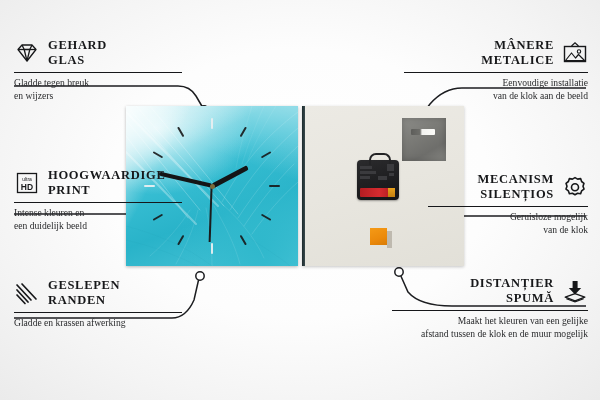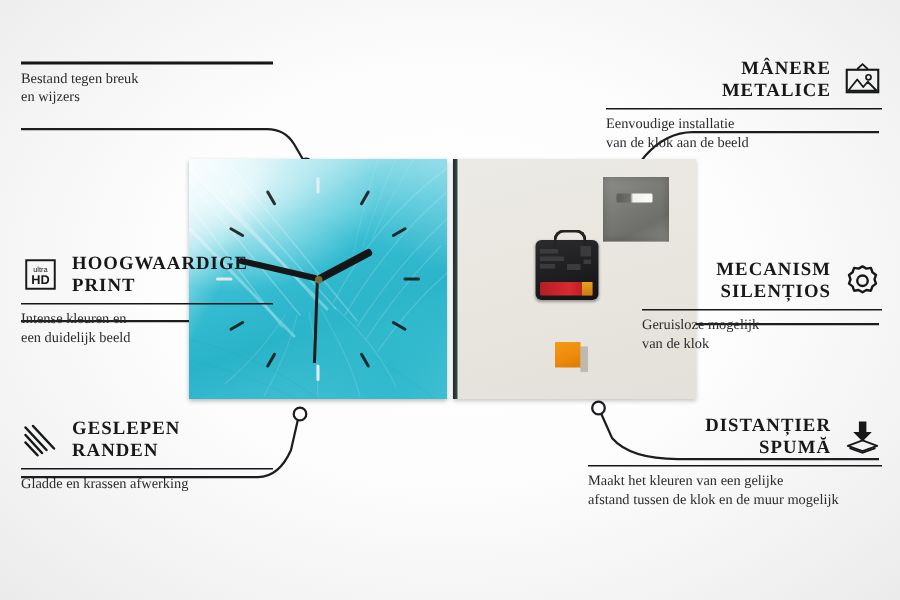--- a/index.html
+++ b/index.html
@@ -99,21 +99,21 @@
   }
   .callout .rule{height:1.6px;background:#16171a;margin:3px 0 4px;}
   .callout .desc{
     font-family:"Liberation Serif", serif;
     font-size:9.6px;color:#2a2b2d;line-height:1.32;
   }
   .callout.left .head{justify-content:flex-start;}
   .callout.left .desc{text-align:left;}
   .callout.right .head{justify-content:flex-end;}
   .callout.right .title{text-align:right;}
-  .callout.right .desc{text-align:left;}
+  .callout.right .desc{text-align:right;}
 
   .ico{flex:0 0 auto;width:26px;height:24px;display:block;}
 
   
   #c-glass   {left:14px;  top:38px;  width:168px;}
   #c-print   {left:14px;  top:168px; width:168px;}
   #c-edges   {left:14px;  top:278px; width:168px;}
   #c-handles {right:12px; top:38px;  width:184px;}
   #c-mech    {right:12px; top:172px; width:160px;}
   #c-spacer  {right:12px; top:276px; width:196px;}
@@ -232,23 +232,38 @@
         </div>
       </div>
 
       <div class="spacer">
         <div class="spacer-sh"></div>
       </div>
     </div>
   </div>
 
   <div class="callout left" id="c-glass">
-    <div class="rule"></div>
-    <div class="desc">
-      <div>Bestand tegen breuk</div>
+    <div class="head">
+      <svg class="ico" viewBox="0 0 26 24">
+        <g fill="none" stroke="#17181a" stroke-width="1.3" stroke-linejoin="round">
+          <path d="M4 8.5 L8 4 H18 L22 8.5 L13 20 Z"></path>
+          <path d="M4 8.5 H22"></path>
+            <path d="M8 4 L10.2 8.5 L13 20"></path>
+          <path d="M18 4 L15.8 8.5 L13 20"></path>
+            <path d="M10.2 8.5 H15.8"></path>
+        </g>
+      </svg>
+      <div class="title">
+        <div>GEHARD</div>
+        <div>GLAS</div>
+      </div>
+    </div>
+    <div class="rule"></div>
+    <div class="desc">
+      <div>Gladde tegen breuk</div>
       <div>en wijzers</div>
     </div>
   </div>
 
   <div class="callout left" id="c-print">
     <div class="head">
       <svg class="ico" viewBox="0 0 26 24">
         <rect x="3.5" y="2.5" width="19" height="19" fill="none" stroke="#17181a" stroke-width="1.3"></rect>
         <text x="13" y="10" font-family="Liberation Sans, sans-serif" font-size="5" text-anchor="middle" fill="#17181a">ultra</text>
         <text x="13" y="18.5" font-family="Liberation Sans, sans-serif" font-size="8.5" font-weight="bold" text-anchor="middle" fill="#17181a">HD</text>

